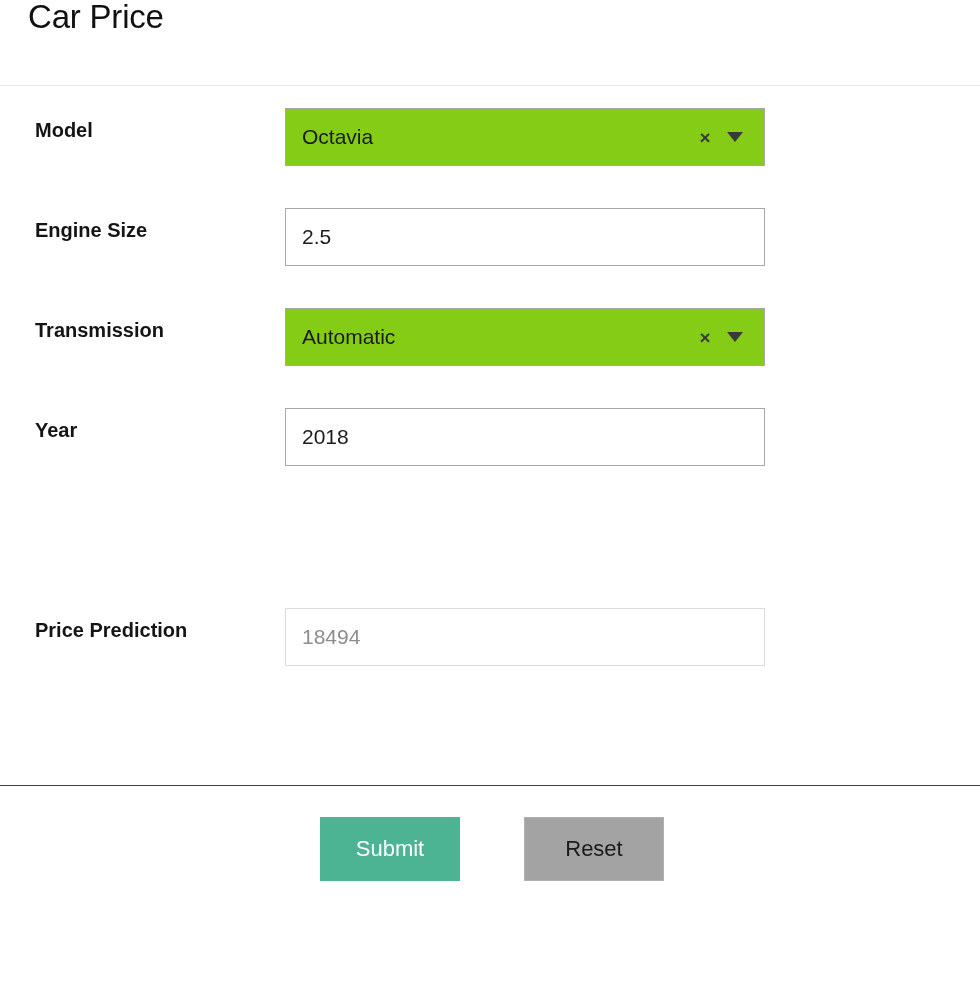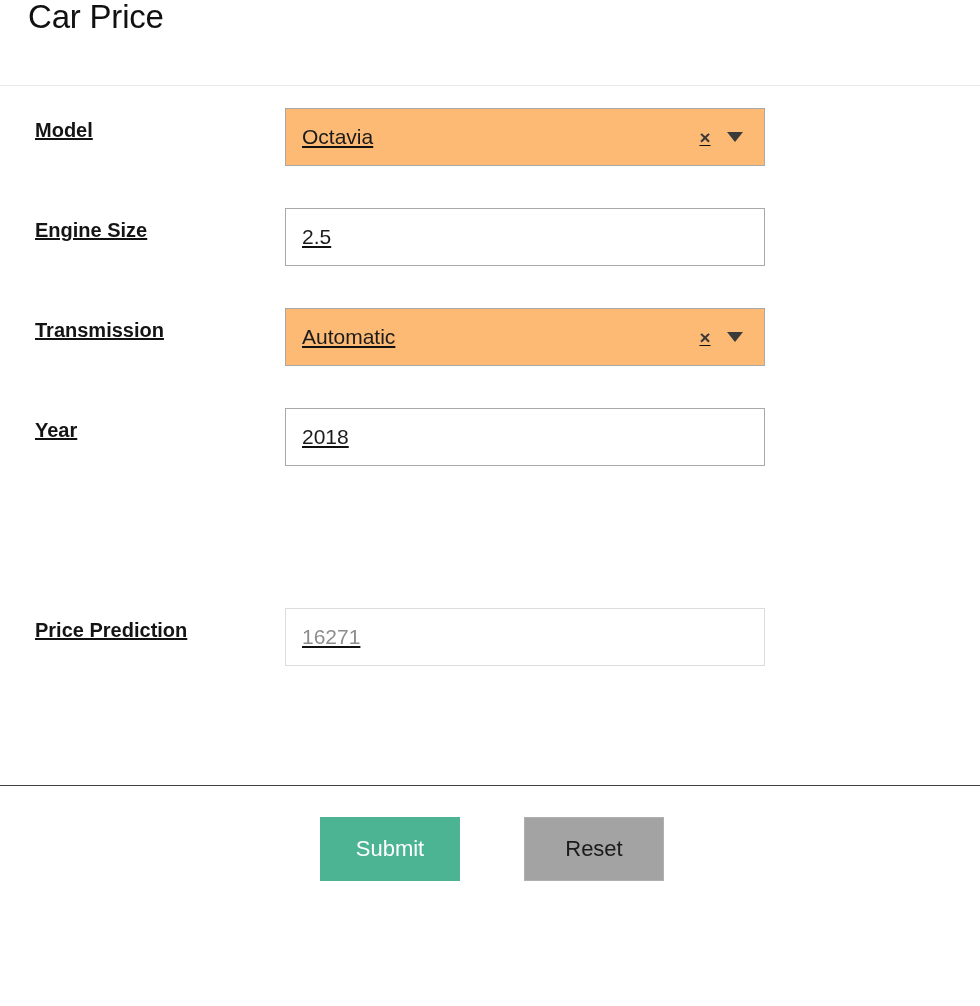--- a/index.html
+++ b/index.html
@@ -29,21 +29,20 @@
     font-size: 33px;
     font-weight: 400;
     letter-spacing: -0.2px;
     color: #111111;
     line-height: 1;
   }
 
   
   .form-body {
     padding-top: 22px;
-    text-decoration: underline;
   }
   .form-row {
     position: relative;
     height: 100px;
     display: flex;
     align-items: flex-start;
   }
   .field-label {
     width: 285px;
     box-sizing: border-box;
@@ -77,21 +76,21 @@
   .text-input.readonly-field {
     border: 1px solid #dcdcdc;
     color: #8d8d8d;
   }
 
   .select-control {
     box-sizing: border-box;
     width: 480px;
     height: 58px;
     border: 1px solid #a8a8a8;
-    background: #fdba74;
+    background: #84cc16;
     display: flex;
     align-items: center;
     padding: 0 12px 0 16px;
     cursor: default;
   }
   .select-value {
     flex: 1 1 auto;
     font-size: 21px;
     color: #1b1b1b;
     white-space: nowrap;
@@ -210,21 +209,21 @@
       <div class="text-input">2018</div>
     </div>
   </div>
 
   <div class="form-row">
   </div>
 
   <div class="form-row">
     <div class="field-label" style="width:250px;">Price Prediction</div>
     <div class="field-control" style="margin-left:35px;">
-      <div class="text-input readonly-field">16271</div>
+      <div class="text-input readonly-field">18494</div>
     </div>
   </div>
 
 </div>
 
 <div class="form-footer">
   <div class="footer-buttons">
     <div class="btn btn-submit">Submit</div>
     <div class="btn btn-reset">Reset</div>
   </div>

